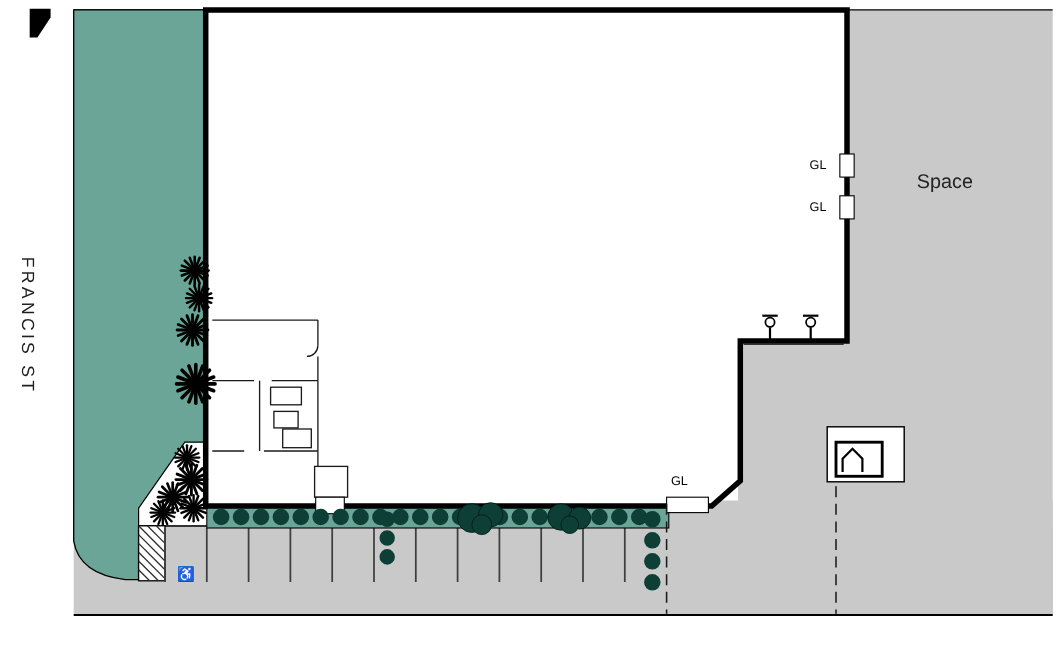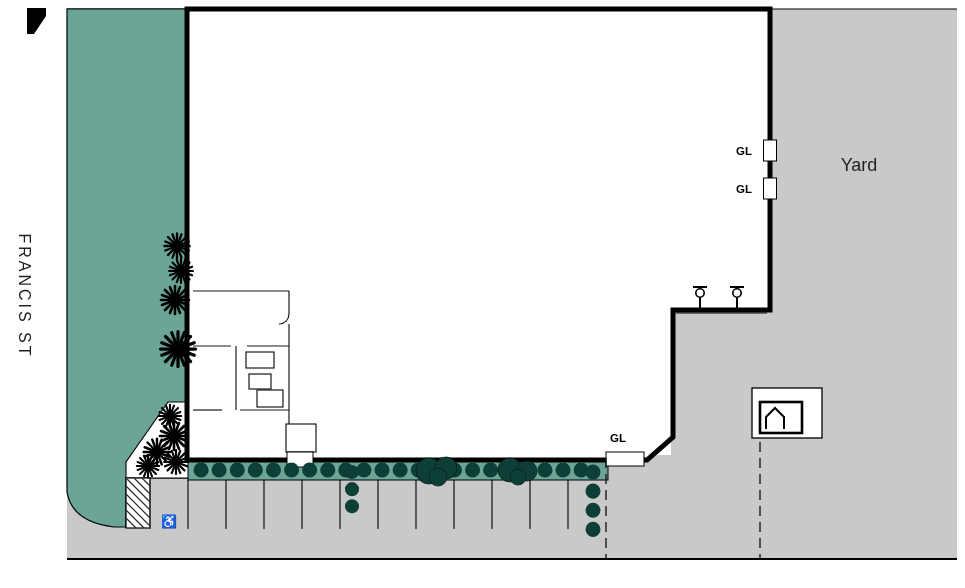--- a/index.html
+++ b/index.html
@@ -11,21 +11,21 @@
   .txt{position:absolute;color:#1c1c1c;}
   .street{
     left:-77px;top:286px;width:200px;height:20px;
     transform:rotate(90deg);text-align:center;
     font-size:16px;letter-spacing:3px;font-weight:500;color:#1f1f1f;
   }
   .yard{
     left:800px;top:150px;width:118px;text-align:center;
     font-size:18px;line-height:30px;color:#222;
   }
-  .gl{font-size:11.5px;font-weight:700;color:#000;}
+  .gl{font-size:11.5px;font-weight:400;color:#000;}
   .gl1{left:736px;top:145px;}
   .gl2{left:736px;top:183px;}
   .gl3{left:610px;top:432px;}
 </style>
 </head>
 <body>
 
 <div id="stage">
 
 <svg id="plan-svg" width="965" height="588" viewBox="0 0 965 588">
@@ -170,20 +170,20 @@
     <use href="#treeshape" transform="translate(176,462) scale(0.85)"></use>
     <use href="#treeshape" transform="translate(148,466) scale(0.8)"></use>
   </g>
 
   <polygon points="27,8 46,8 46,16 34,34 27,34" fill="#000"></polygon>
 </svg>
 
 <div class="txt street">FRANCIS ST</div>
 
 <div class="txt yard">
-  <div>Yard</div>
+  <div>Space</div>
 </div>
 
 <div class="txt gl gl1">GL</div>
 <div class="txt gl gl2">GL</div>
 <div class="txt gl gl3">GL</div>
 
 </div>
 
 </body></html>

